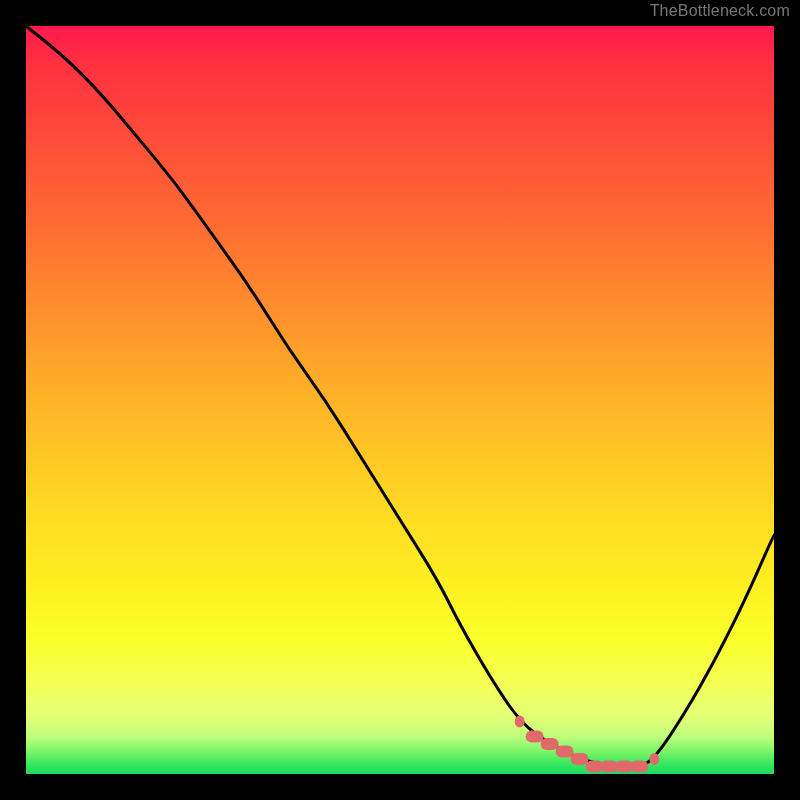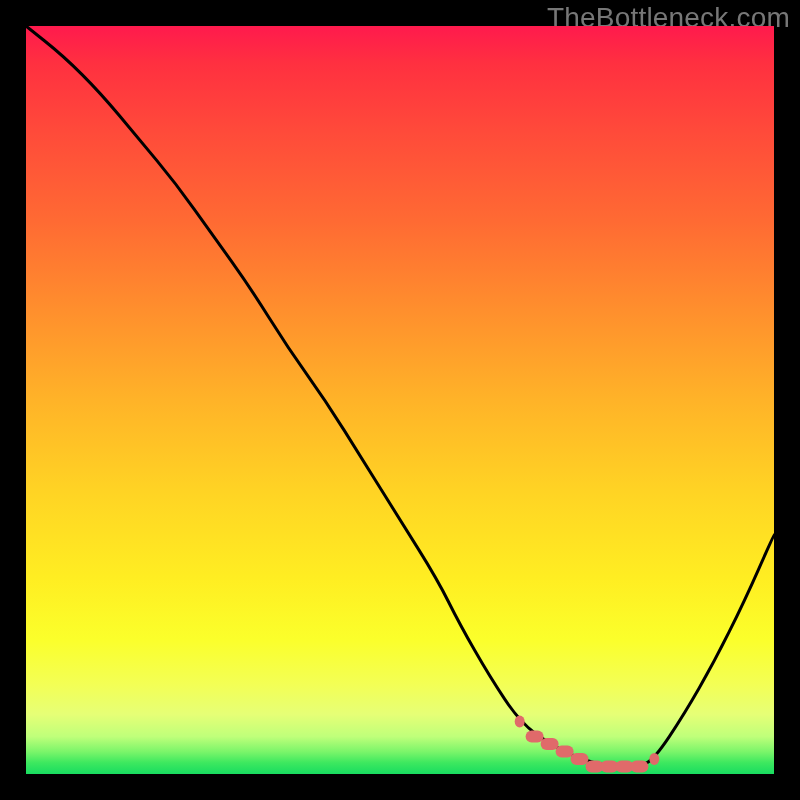--- a/index.html
+++ b/index.html
@@ -48,21 +48,21 @@
     left: 0;
     top: 0;
     width: 748px;
     height: 748px;
   }
   .attribution {
     position: absolute;
     top: 2px;
     right: 10px;
     color: #777;
-    font-size: 28px;
+    font-size: 16px;
     letter-spacing: 0.2px;
     font-weight: 400;
     user-select: none;
   }
 </style>
 </head>
 <body>
 
 <div class="stage">
   <div class="attribution">TheBottleneck.com</div>

